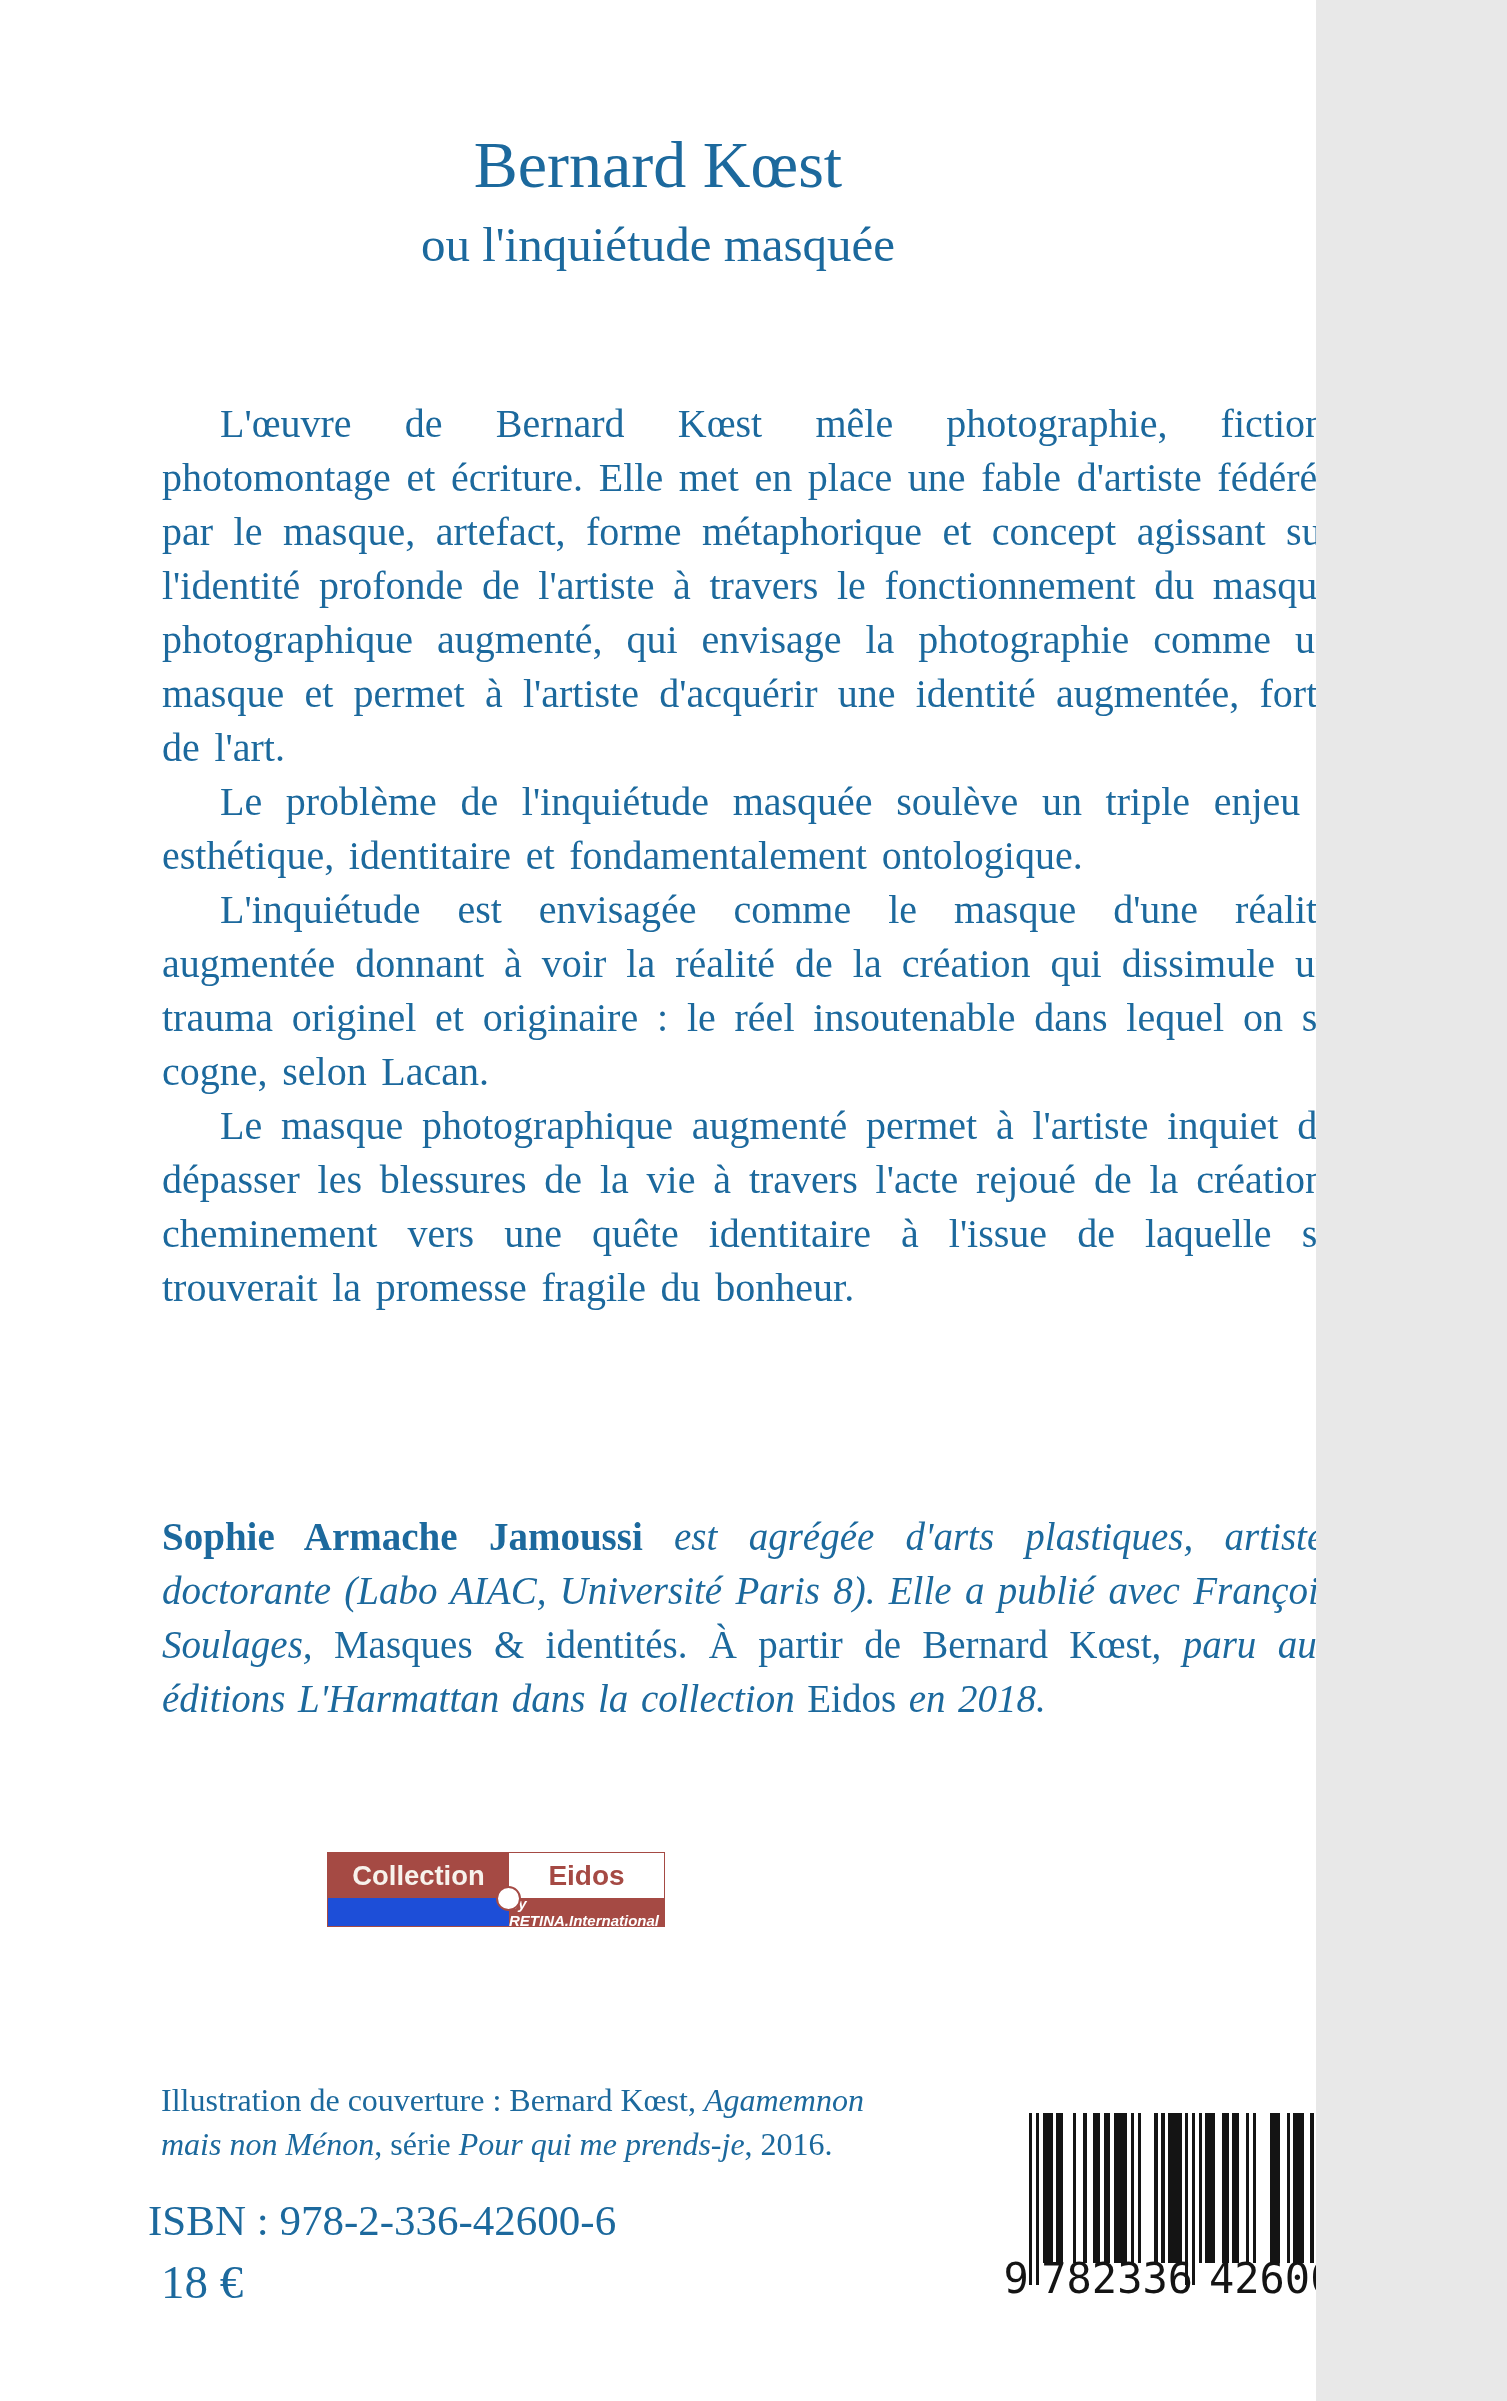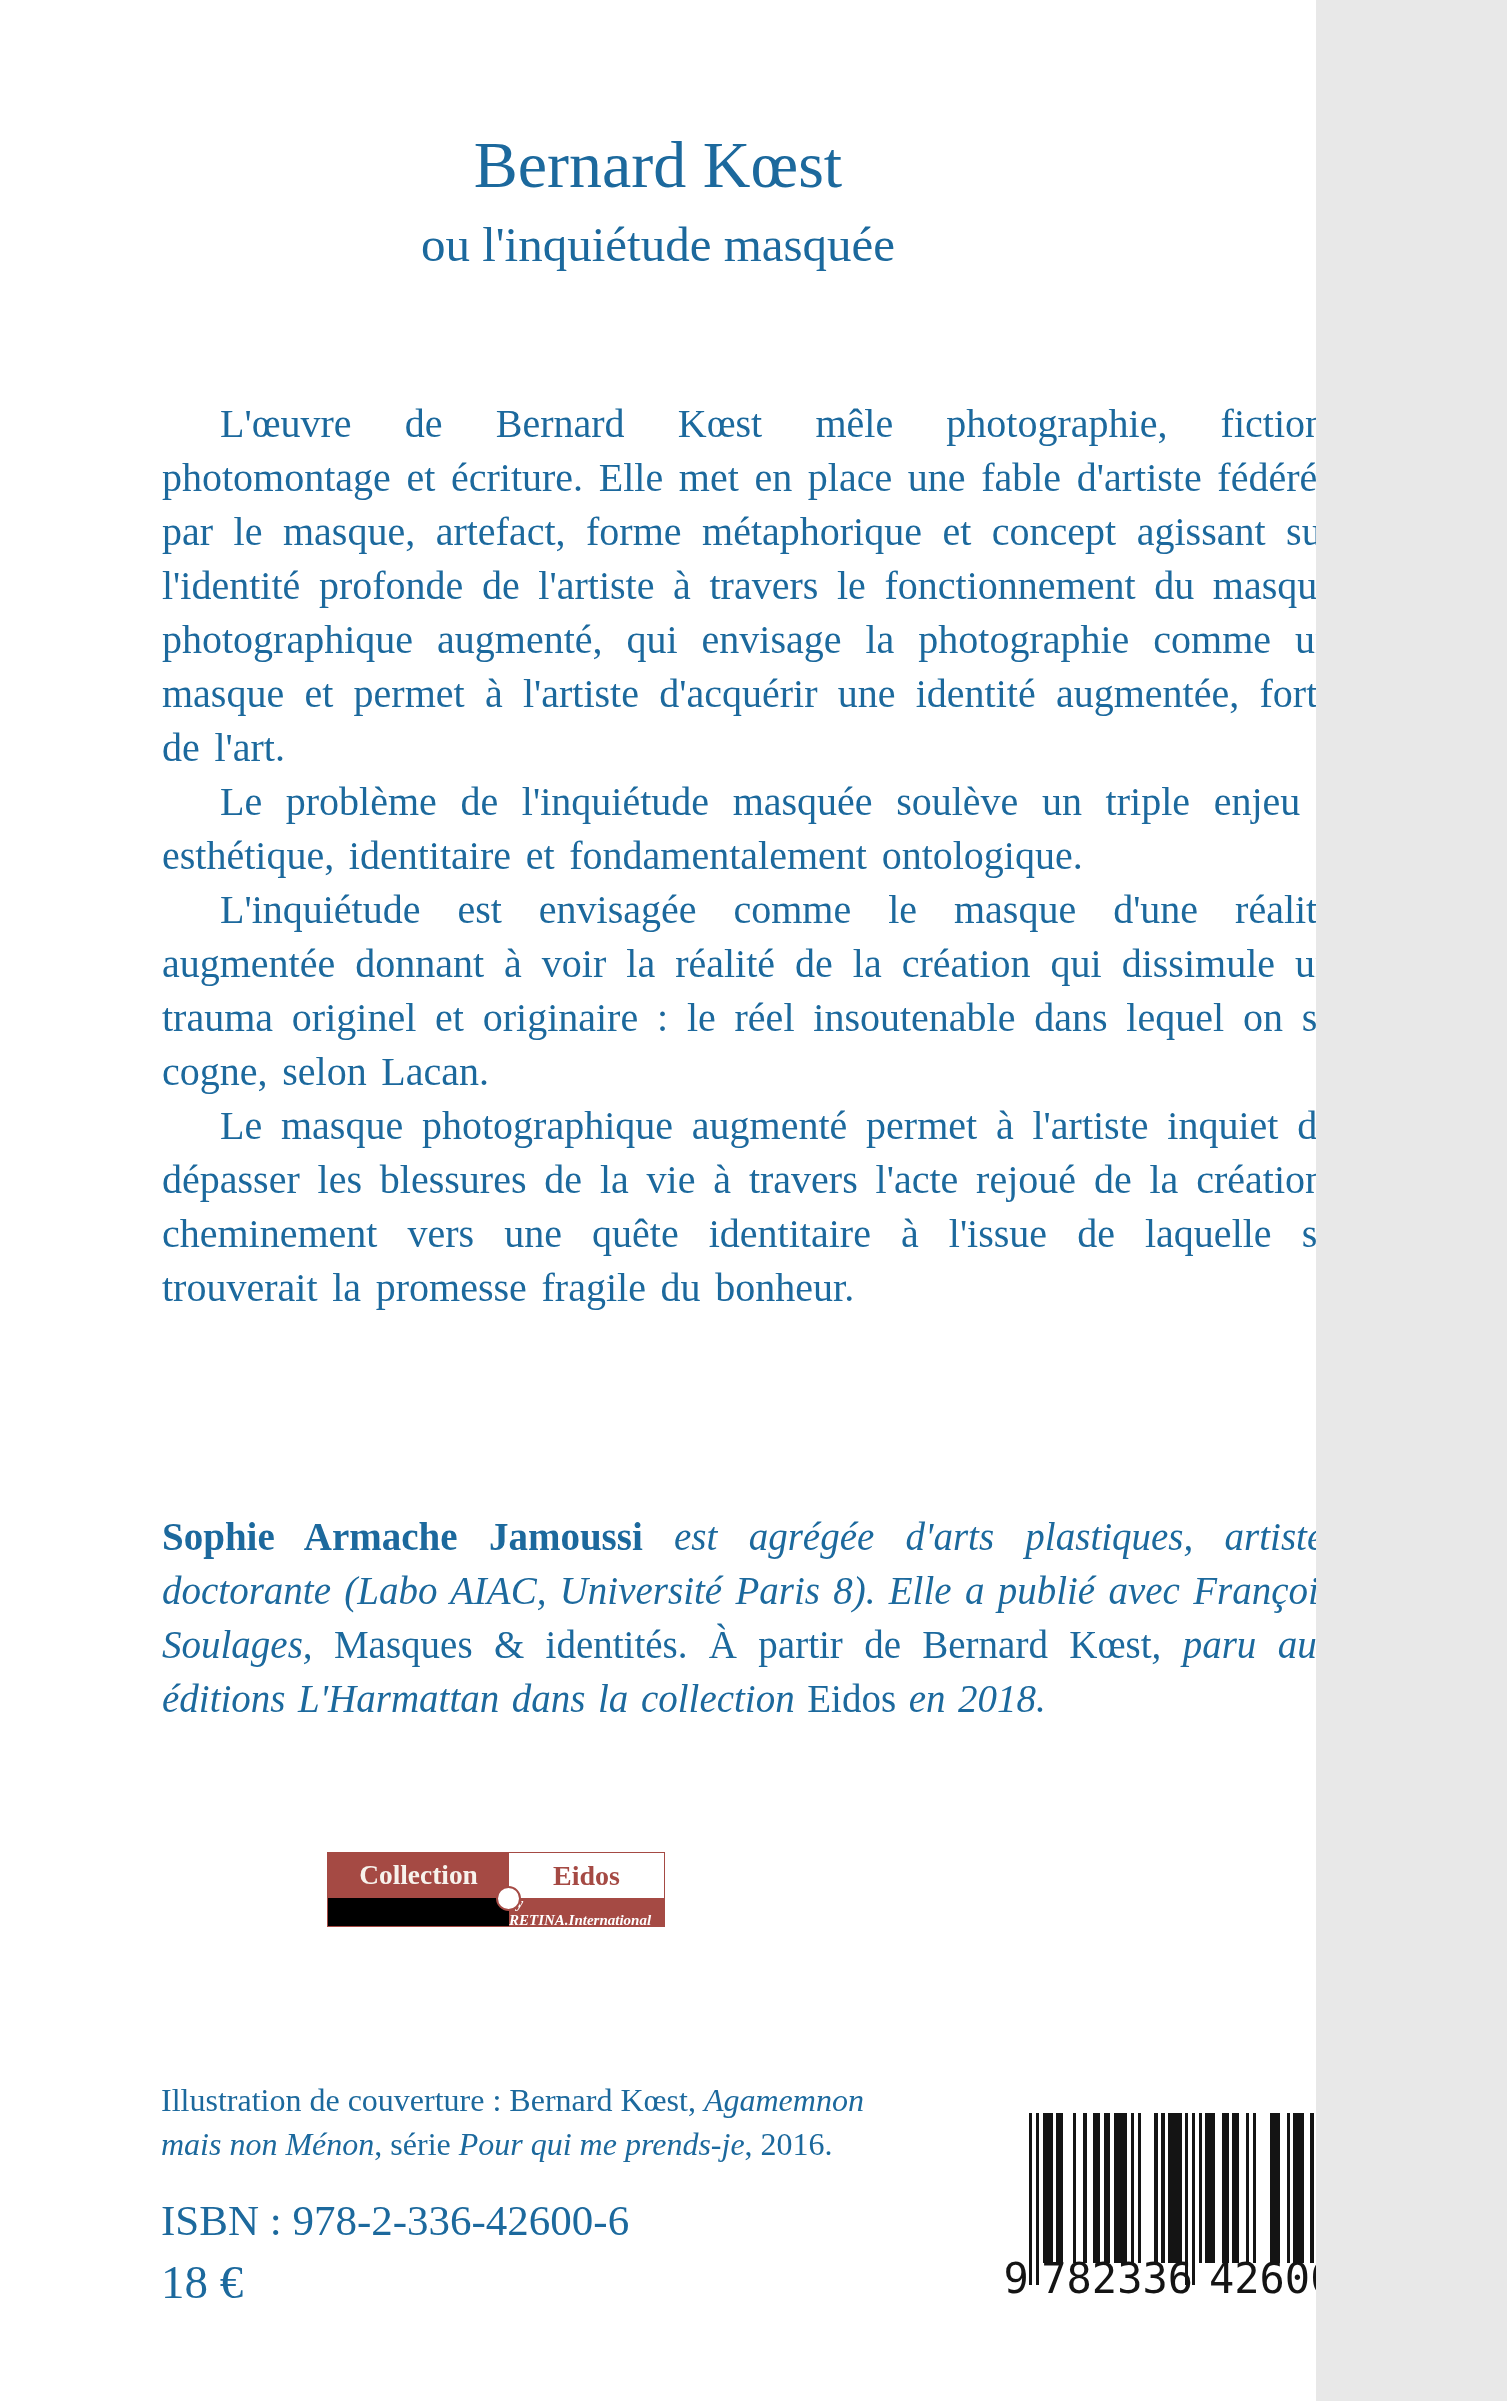--- a/index.html
+++ b/index.html
@@ -26,22 +26,22 @@
   .bio{
     position:absolute;left:162px;top:1510px;width:1172px;
     font-size:39px;line-height:54px;text-align:justify;word-spacing:2.8px;
   }
   .seg-bold-italic{font-weight:bold;}
   .seg-italic{font-style:italic;}
   .seg-roman{font-style:normal;}
   
   .eidos{
     position:absolute;left:327px;top:1852px;width:338px;height:75px;
-    box-sizing:border-box;border:1.9px solid #a54a44;background:#000000;
-    font-family:Liberation Serif, serif;
+    box-sizing:border-box;border:1.9px solid #a54a44;background:#1d4ed8;
+    font-family:Liberation Sans, sans-serif;
   }
   .eidos-tl{
     position:absolute;left:0;top:0;width:181px;height:45px;background:#a54a44;
     color:#f7f2ec;display:flex;align-items:center;justify-content:center;
     font-size:27.4px;font-weight:bold;
   }
   .eidos-tr{
     position:absolute;left:181px;top:0;right:0;height:45px;background:#ffffff;
     color:#a54a44;display:flex;align-items:center;justify-content:center;
     font-size:28px;font-weight:600;
@@ -64,21 +64,21 @@
   .retiina-word .heavy{font-weight:bold;}
   .retiina-word .red{color:#c3271e;font-weight:bold;}
   .retiina-word .light{font-weight:normal;}
   .retiina-rule{margin-top:3.8px;width:478px;height:1.9px;background:#b3281f;}
   .retiina-tagline{
     margin-top:2.8px;font-family:"Liberation Serif", serif;font-size:14px;
     white-space:nowrap;transform:scaleX(0.87);transform-origin:left center;color:#1a1a1a;
   }
   
   .credit{position:absolute;left:161px;top:2078px;width:710px;font-size:32px;line-height:44px;}
-  .isbn{position:absolute;left:161px;top:2197px;font-size:43px;line-height:47px;}
+  .isbn{position:absolute;left:148px;top:2197px;font-size:43px;line-height:47px;}
   .price{position:absolute;left:161px;top:2256px;font-size:47px;line-height:53px;}
   
   .barcode{position:absolute;left:1029px;top:2113px;width:323px;height:185px;background:#ffffff;}
   .bc-bars{position:absolute;left:0;top:0;display:flex;align-items:flex-start;height:172px;}
   .bc-m{width:3.4px;height:150px;}
   .bc-bar{background:#141414;}
   .bc-guard{height:172px;}
   .bc-digits{position:absolute;top:146px;left:0;width:100%;height:40px;
     font-family:"DejaVu Sans Mono", monospace;font-size:42px;line-height:40px;color:#141414;}
   .bc-first{position:absolute;left:-25.6px;top:0;}

